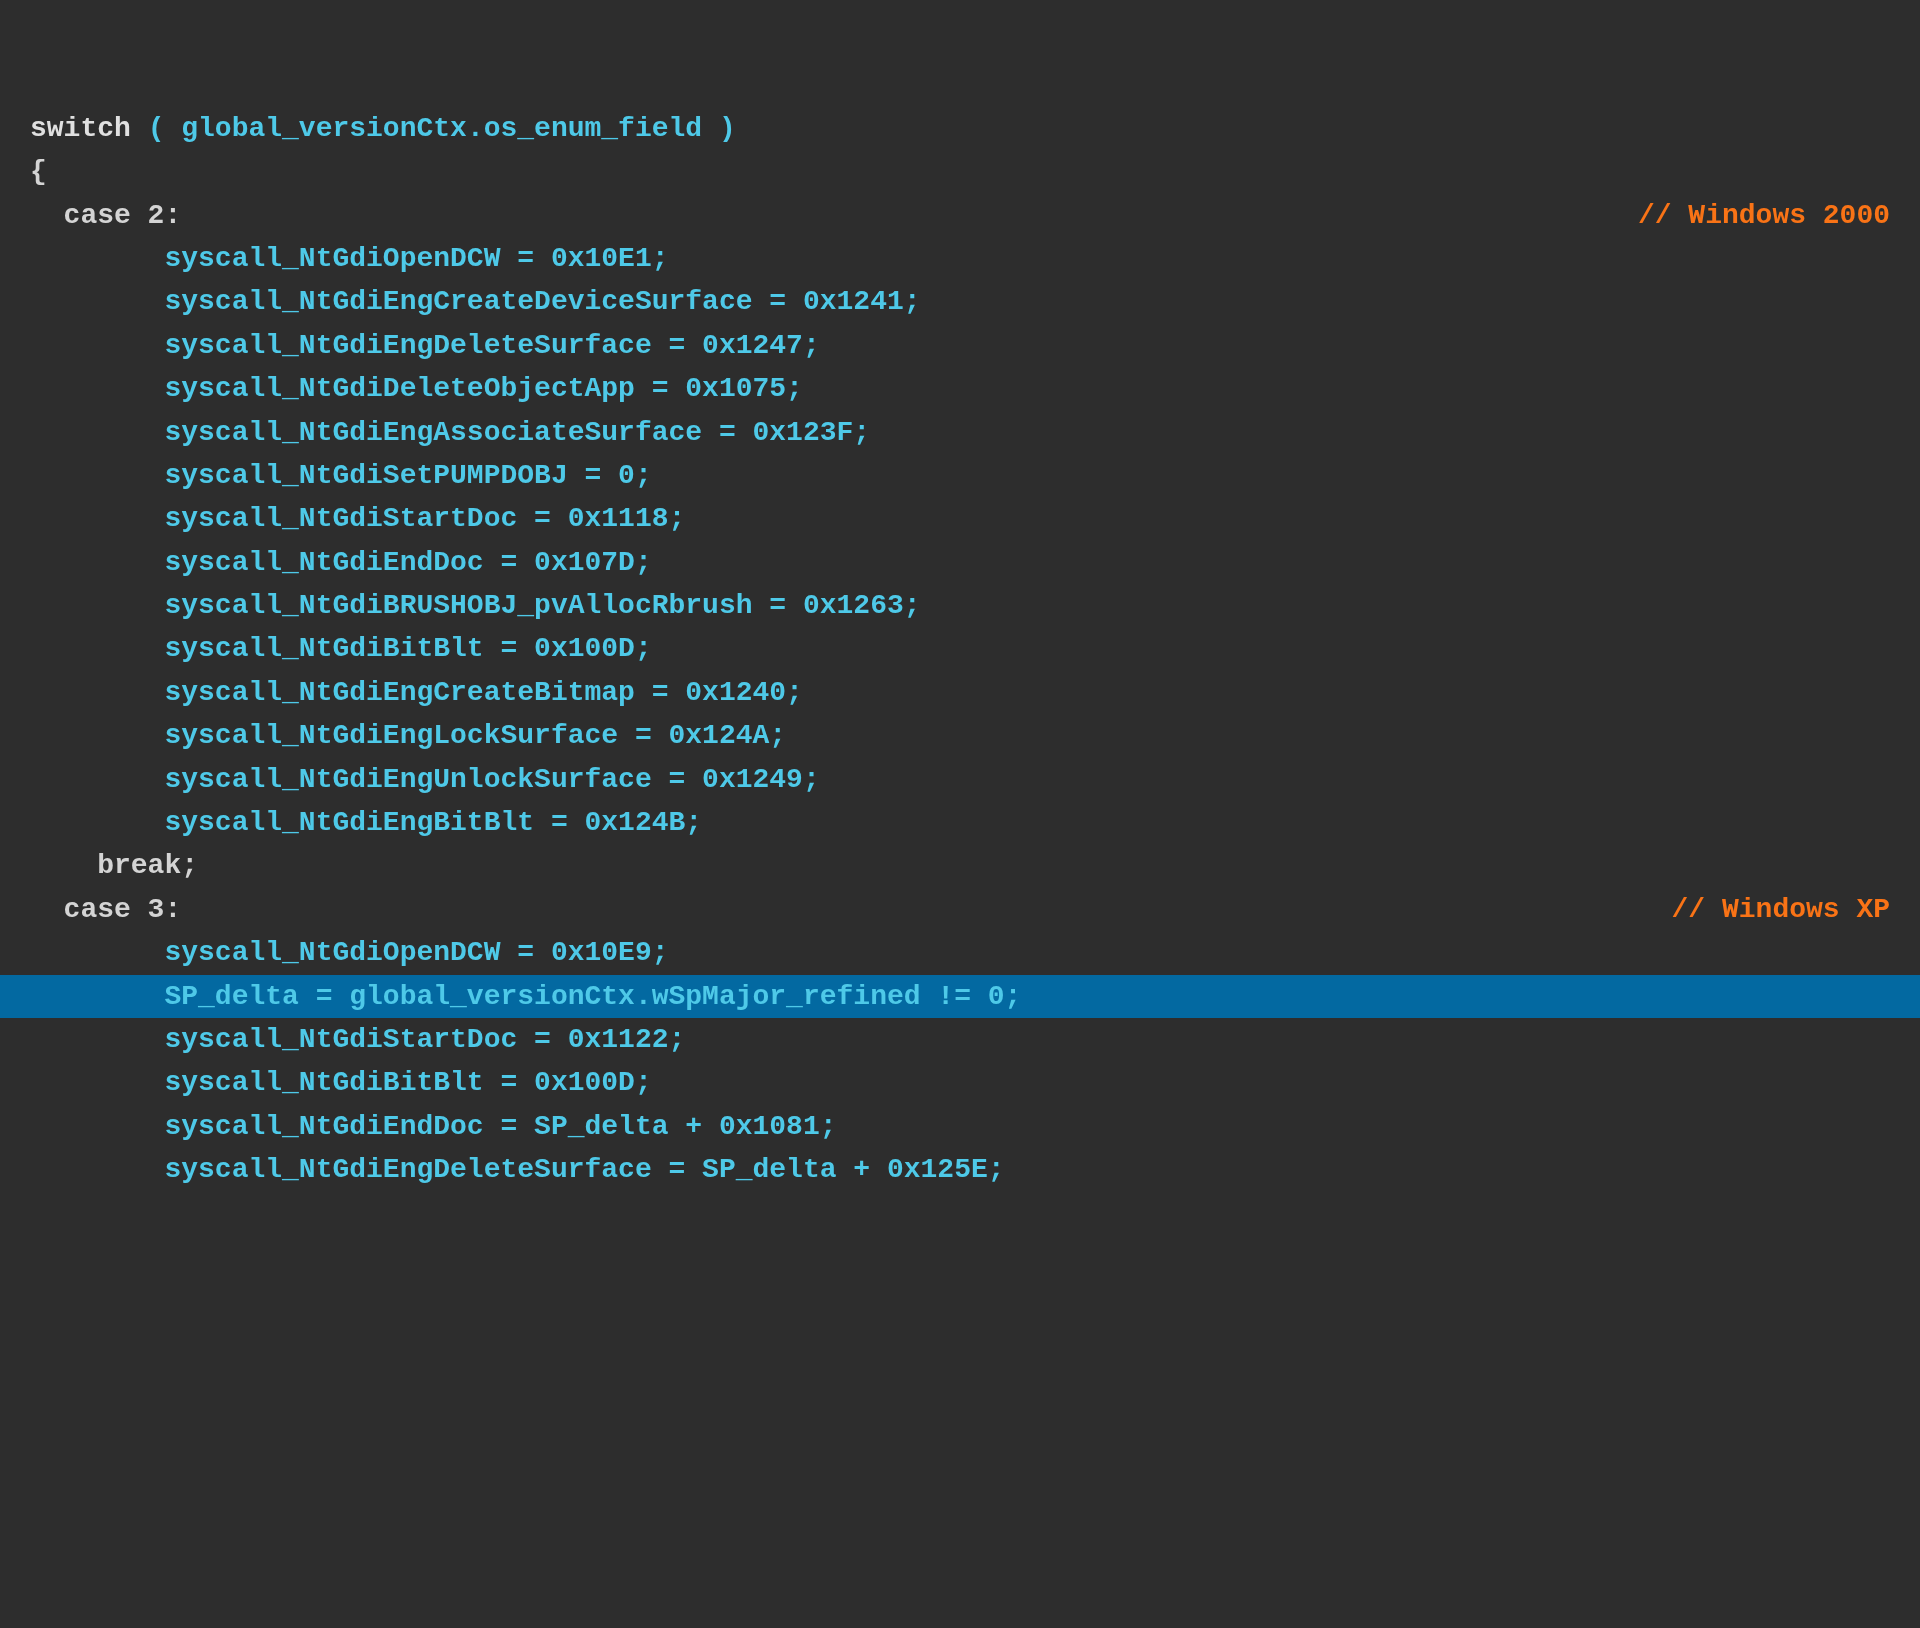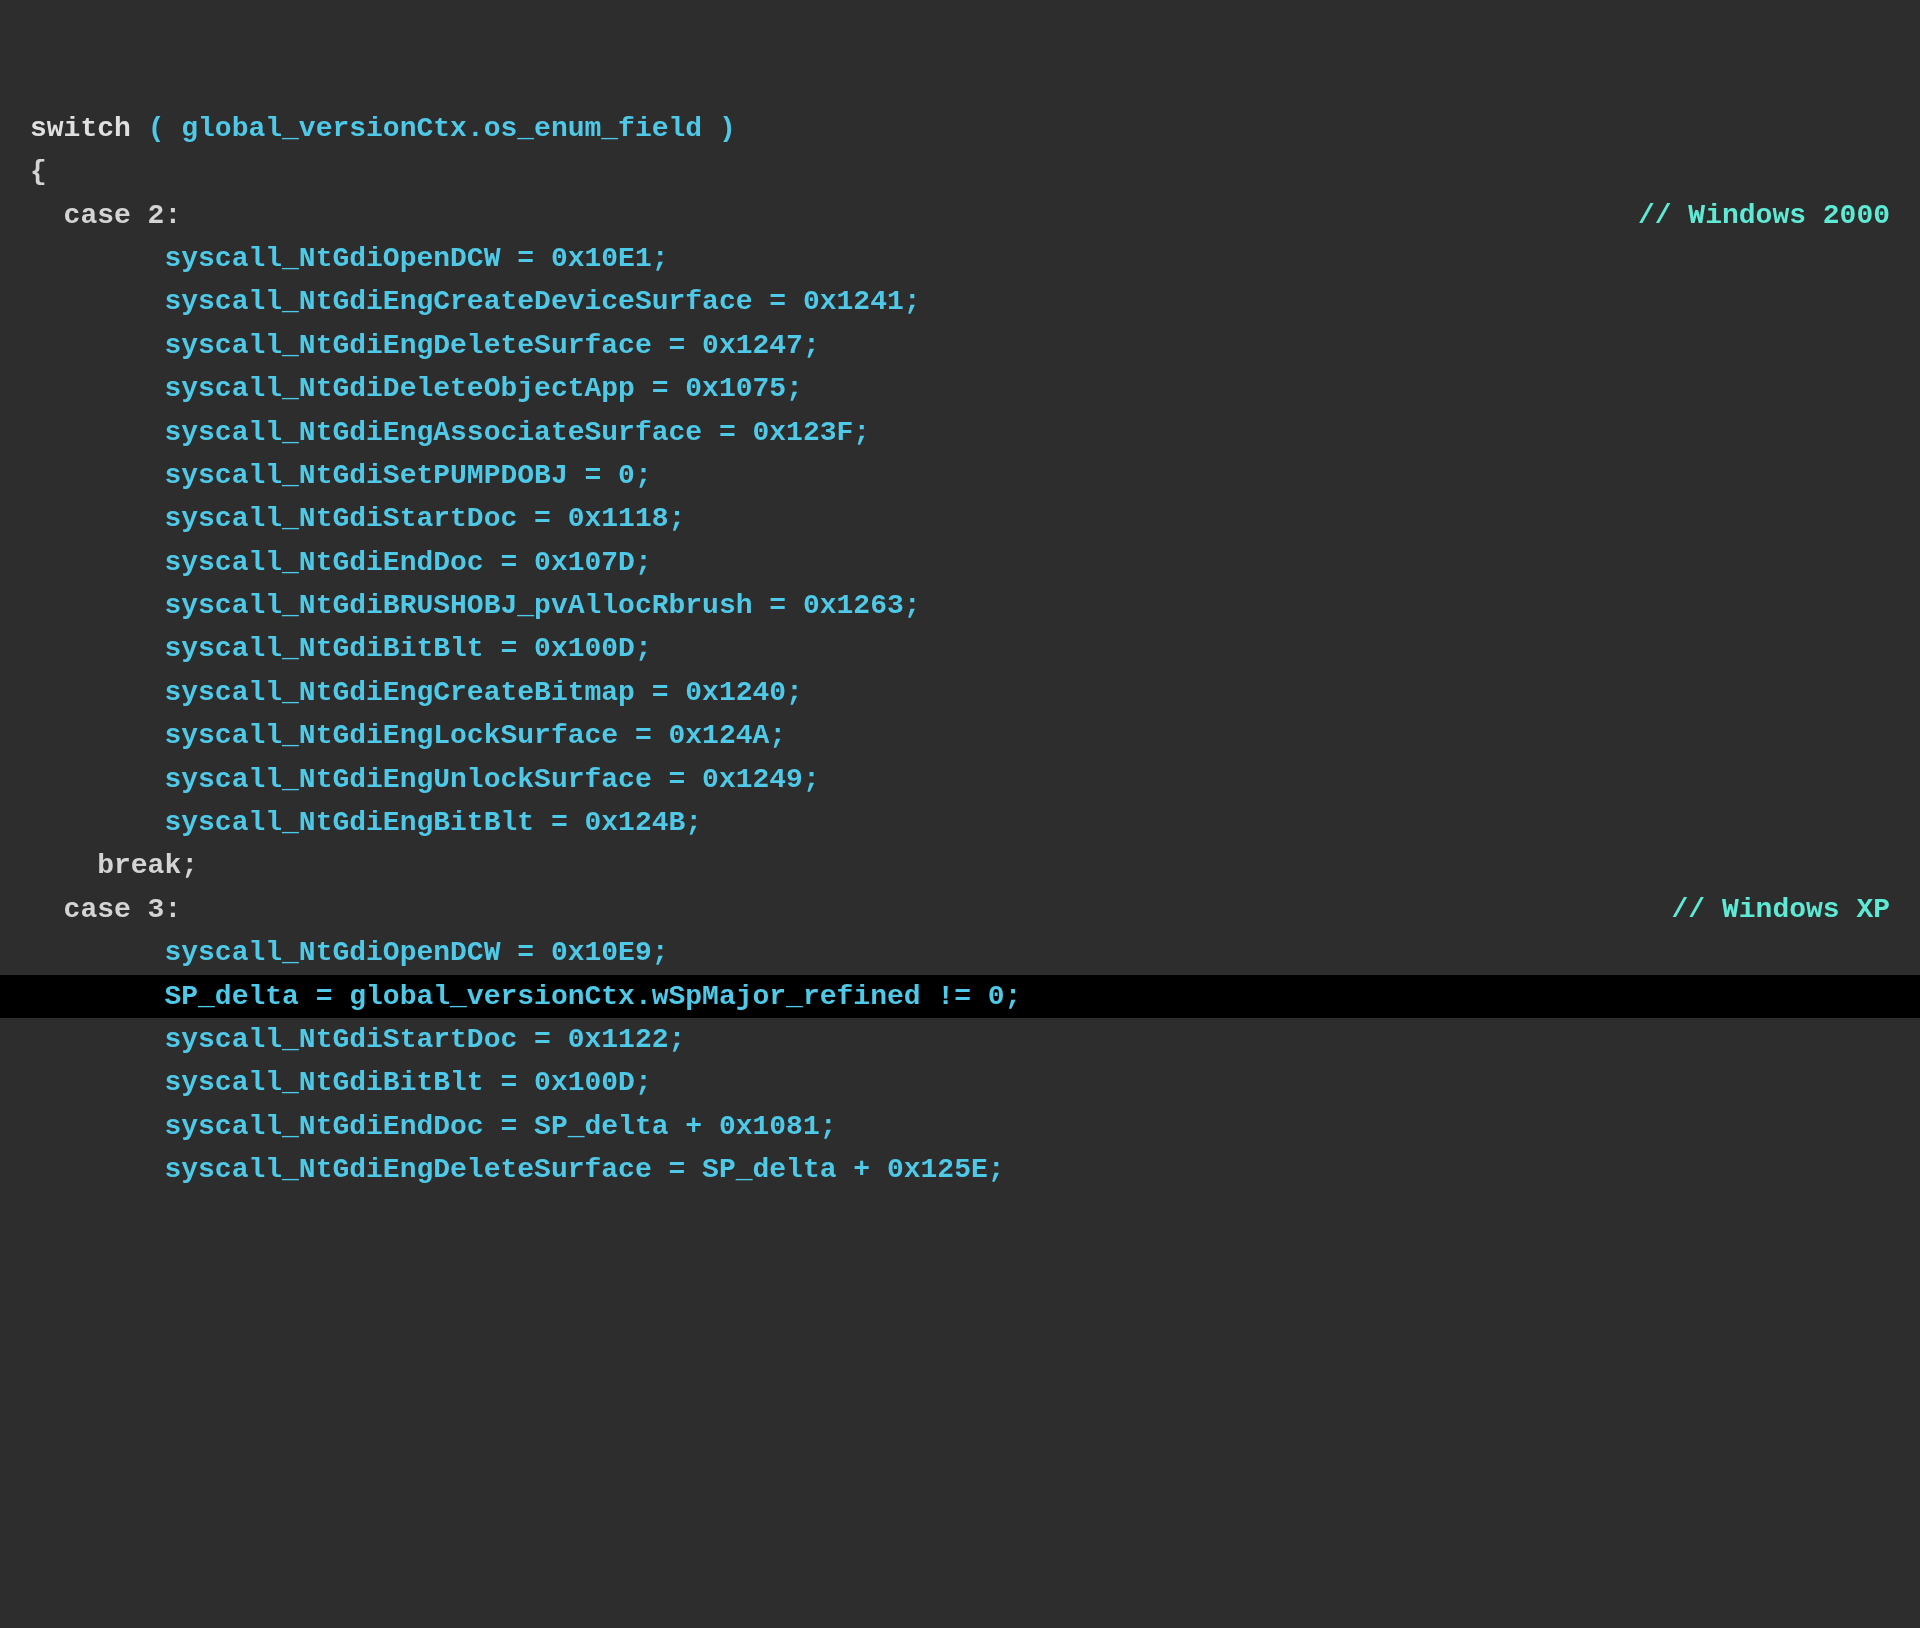--- a/index.html
+++ b/index.html
@@ -27,29 +27,29 @@
       color: #e0e0e0;
       text-align: right;
     }
 
     .cyan {
       color: #4ec9e8;
       font-family: Liberation Mono, monospace;
     }
 
     .comment {
-      color: #5eead4;
+      color: #f97316;
     }
 
     .plain {
       color: #d4d4d4;
     }
 
     .highlighted-line {
-      background-color: #000000;
+      background-color: #0369a1;
       display: block;
       margin-left: -30px;
       padding-left: 30px;
       margin-right: -30px;
       padding-right: 30px;
     }
   </style>
 </head>
 <body>
 

